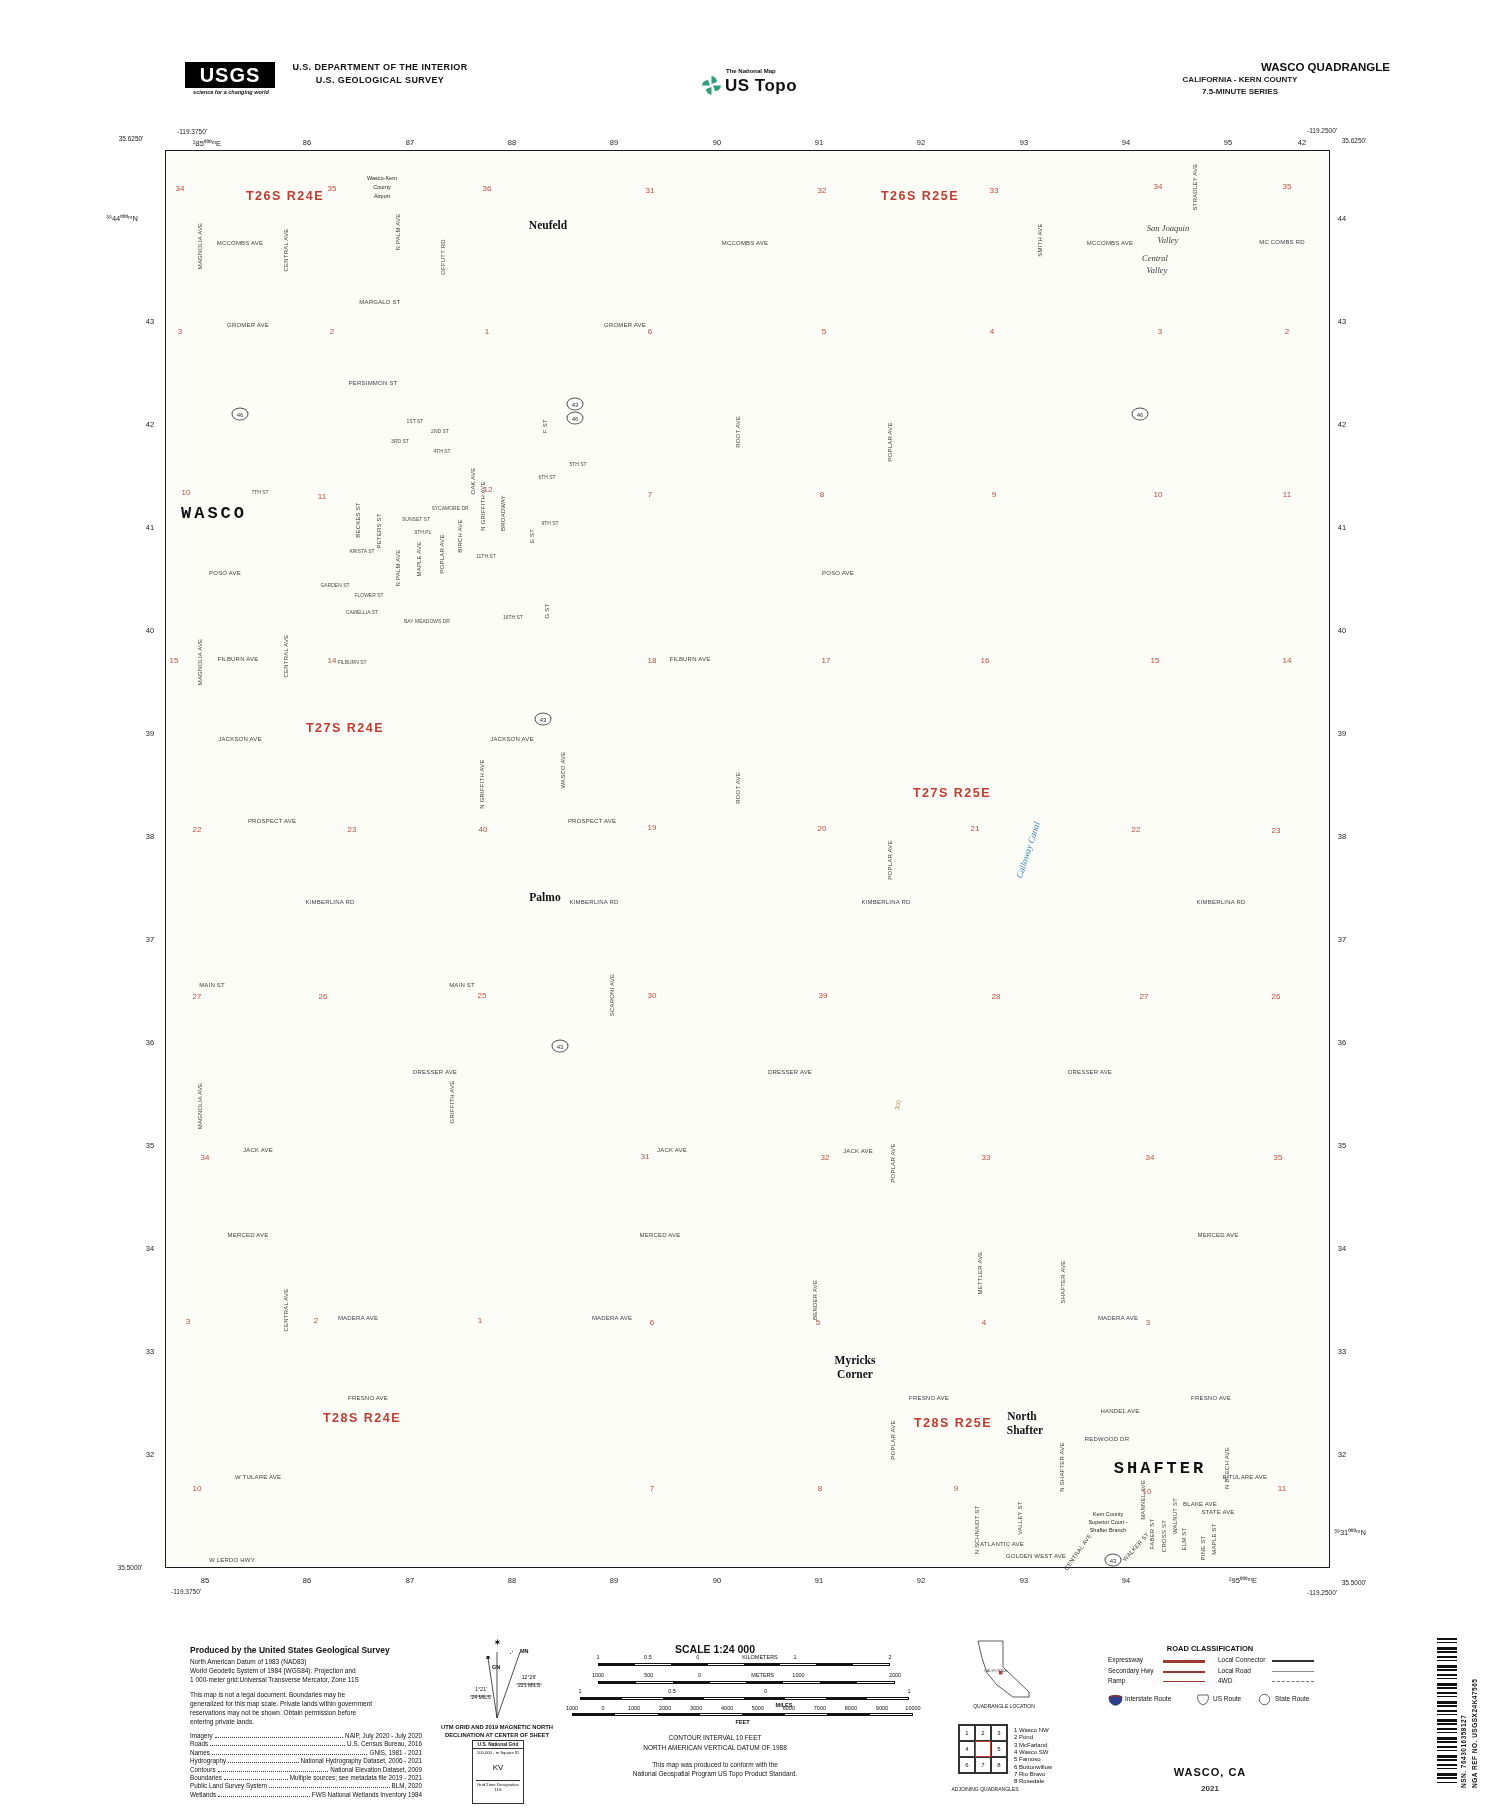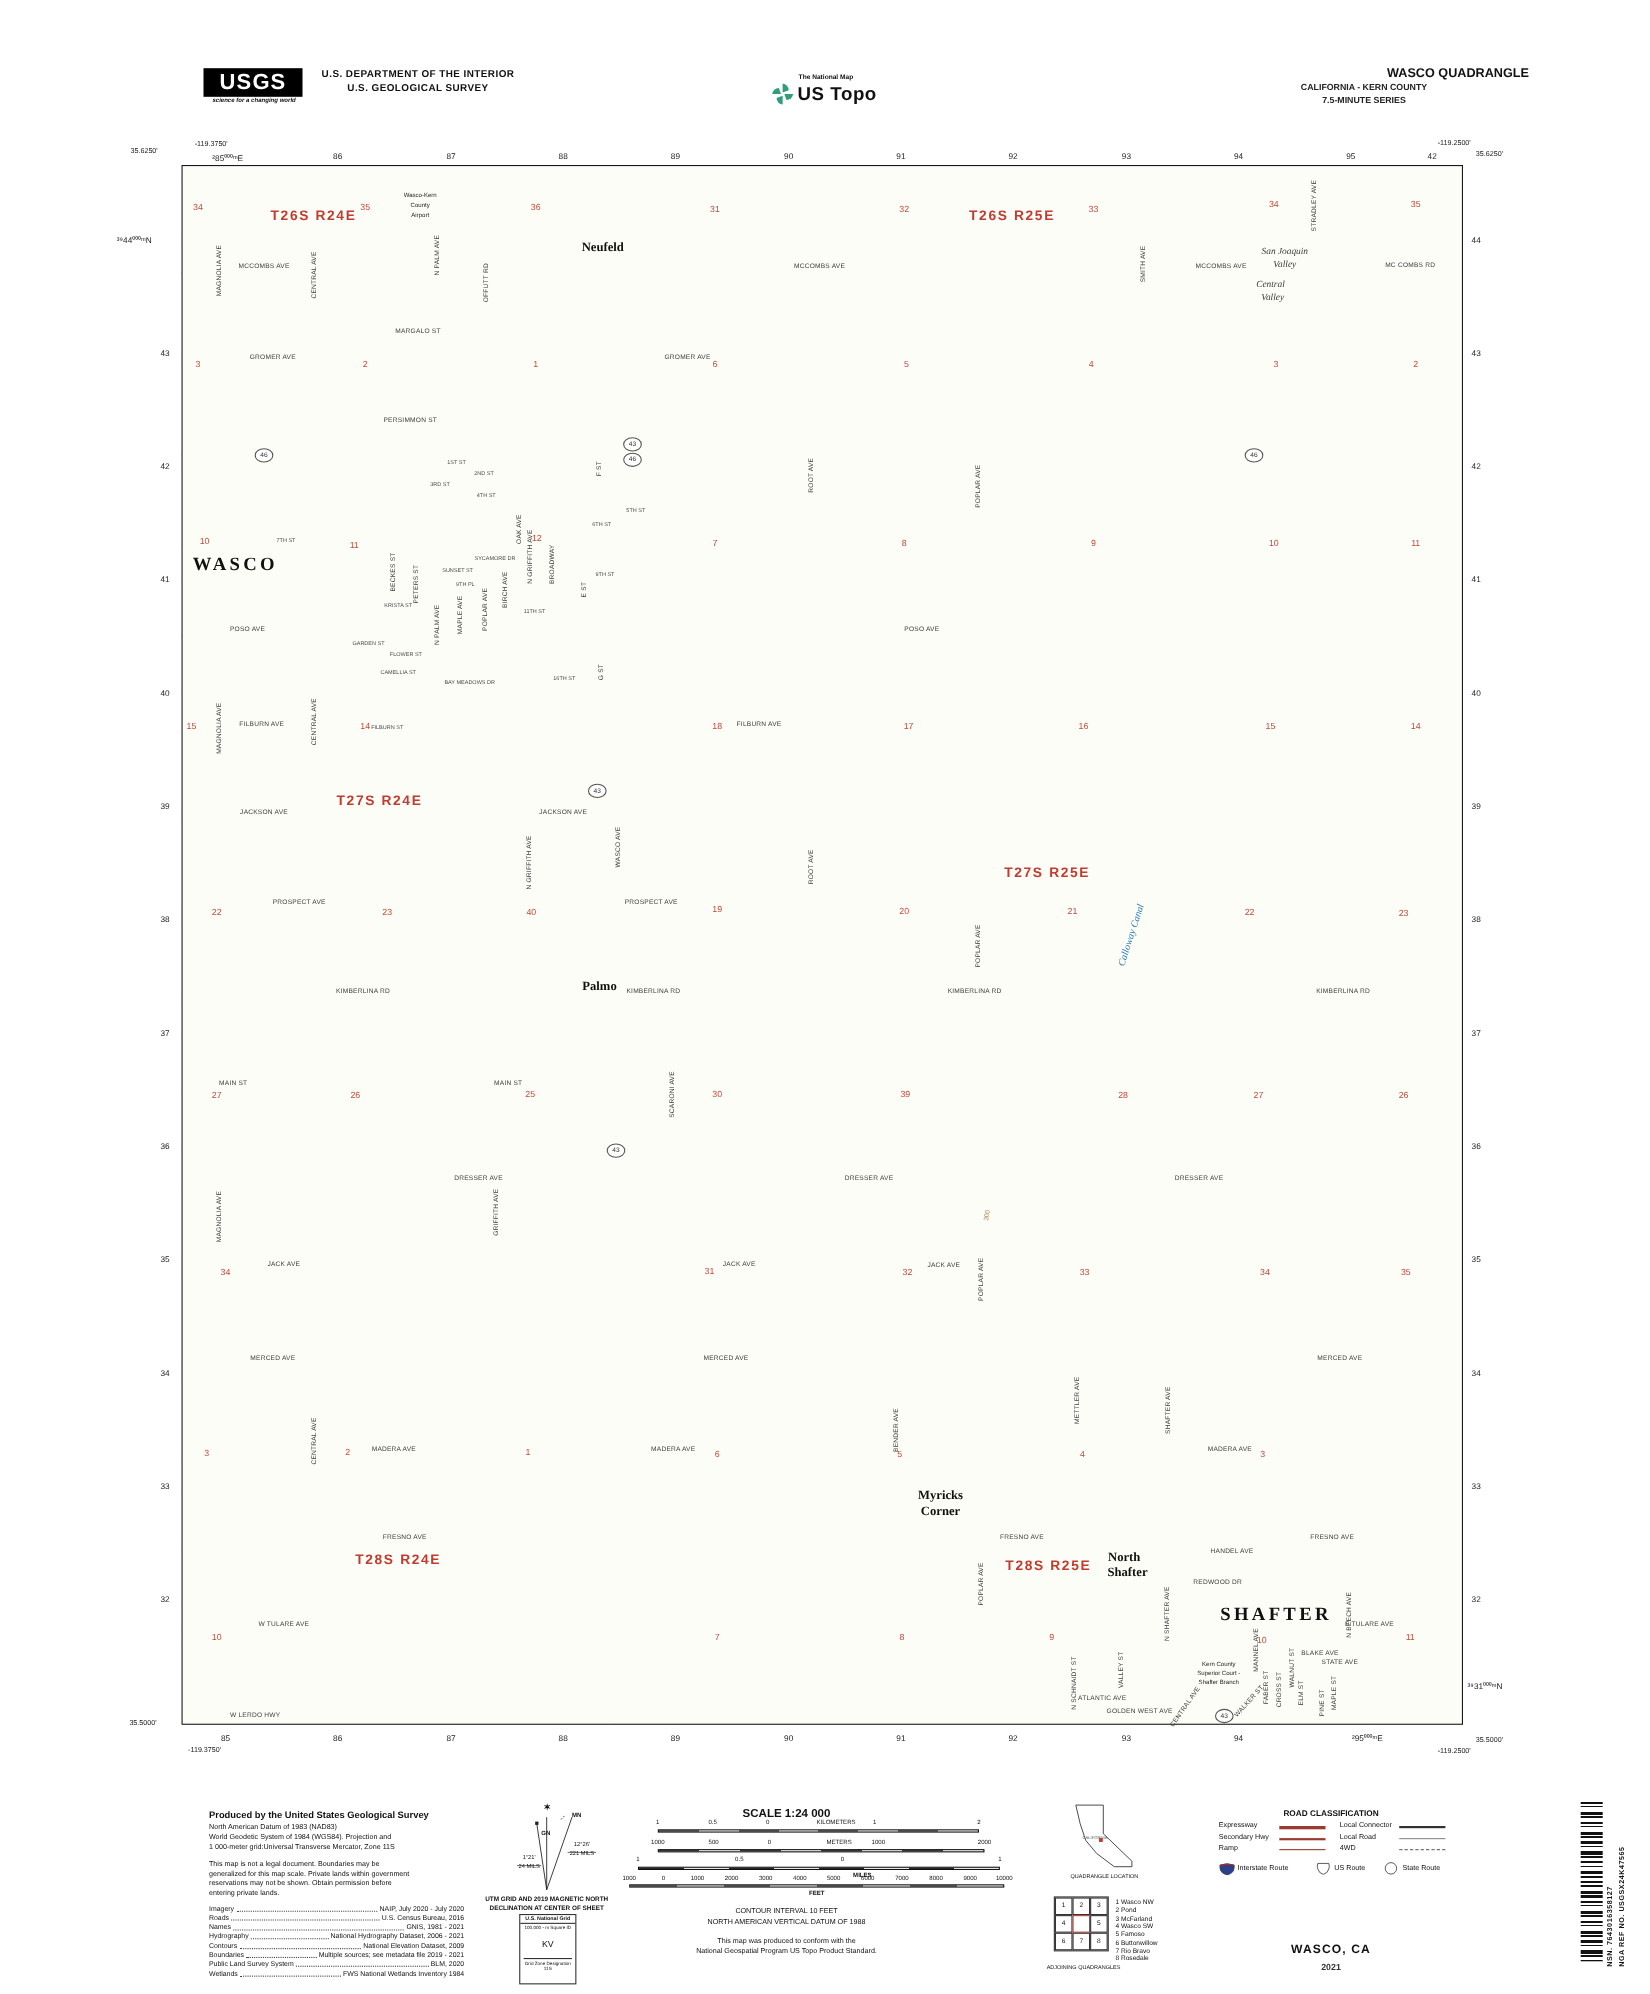--- a/index.html
+++ b/index.html
@@ -20,21 +20,21 @@
   #quad-series{left:1090px;top:87px;width:300px;text-align:center;font-weight:bold;font-size:8px;color:#222;}
   
   #map-frame{left:165px;top:150px;width:1165px;height:1418px;border:1.5px solid #1a1a1a;background:#fdfdf8;box-sizing:border-box;}
   #map-svg-wrap{left:0;top:0;width:1500px;height:1813px;pointer-events:none;}
   .lbl{position:absolute;transform:translate(-50%,-50%);white-space:nowrap;pointer-events:none;}
   .r,.v{font-size:6px;color:#3d3d3d;letter-spacing:.2px;}
   .s{font-size:5px;color:#4a4a4a;}
   .sec{font-size:8px;color:#bf4a3a;}
   .twp{font-size:12.5px;color:#c23b2e;font-weight:bold;letter-spacing:1.5px;}
   .pl{font-family:"Liberation Serif",serif;font-size:11.5px;font-weight:bold;color:#101010;}
-  .plg{font-family:Liberation Serif, serif;font-size:17px;font-weight:bold;letter-spacing:3px;color:#101010;}
+  .plg{font-family:Liberation Mono, monospace;font-size:17px;font-weight:bold;letter-spacing:3px;color:#101010;}
   .phy{font-family:"Liberation Serif",serif;font-style:italic;font-size:8.5px;color:#3a3a3a;}
   .poi{font-size:5.5px;color:#222;}
   .can{font-family:"Liberation Serif",serif;font-style:italic;font-size:9px;color:#2d7cb8;}
   .con{font-size:6px;color:#a8854f;}
   .edge{font-size:7.5px;color:#1c1c1c;}
   .edge-sm{font-size:6.5px;color:#1c1c1c;}
   .shield{position:absolute;transform:translate(-50%,-50%);width:15px;height:11px;border:1px solid #555;
      border-radius:50%;background:#fff;font-size:6px;display:flex;align-items:center;justify-content:center;color:#333;}
   
   .ftxt{font-size:6.5px;color:#111;}
@@ -609,21 +609,21 @@
       <div class="lbl sec" style="left: 652px; top: 827px; transform: translate(-50%, -50%);">19</div>
       <div class="lbl sec" style="left: 822px; top: 828px; transform: translate(-50%, -50%);">20</div>
       <div class="lbl sec" style="left: 975px; top: 828px; transform: translate(-50%, -50%);">21</div>
       <div class="lbl sec" style="left: 1136px; top: 829px; transform: translate(-50%, -50%);">22</div>
       <div class="lbl sec" style="left: 1276px; top: 830px; transform: translate(-50%, -50%);">23</div>
       <div class="lbl sec" style="left: 197px; top: 996px; transform: translate(-50%, -50%);">27</div>
       <div class="lbl sec" style="left: 323px; top: 996px; transform: translate(-50%, -50%);">26</div>
       <div class="lbl sec" style="left: 482px; top: 995px; transform: translate(-50%, -50%);">25</div>
       <div class="lbl sec" style="left: 652px; top: 995px; transform: translate(-50%, -50%);">30</div>
       <div class="lbl sec" style="left: 823px; top: 995px; transform: translate(-50%, -50%);">39</div>
-      <div class="lbl sec" style="left: 1021px; top: 996px; transform: translate(-50%, -50%);">28</div>
+      <div class="lbl sec" style="left: 996px; top: 996px; transform: translate(-50%, -50%);">28</div>
       <div class="lbl sec" style="left: 1144px; top: 996px; transform: translate(-50%, -50%);">27</div>
       <div class="lbl sec" style="left: 1276px; top: 996px; transform: translate(-50%, -50%);">26</div>
       <div class="lbl sec" style="left: 205px; top: 1157px; transform: translate(-50%, -50%);">34</div>
       <div class="lbl sec" style="left: 645px; top: 1156px; transform: translate(-50%, -50%);">31</div>
       <div class="lbl sec" style="left: 825px; top: 1157px; transform: translate(-50%, -50%);">32</div>
       <div class="lbl sec" style="left: 986px; top: 1157px; transform: translate(-50%, -50%);">33</div>
       <div class="lbl sec" style="left: 1150px; top: 1157px; transform: translate(-50%, -50%);">34</div>
       <div class="lbl sec" style="left: 1278px; top: 1157px; transform: translate(-50%, -50%);">35</div>
       <div class="lbl sec" style="left: 188px; top: 1321px; transform: translate(-50%, -50%);">3</div>
       <div class="lbl sec" style="left: 316px; top: 1320px; transform: translate(-50%, -50%);">2</div>

